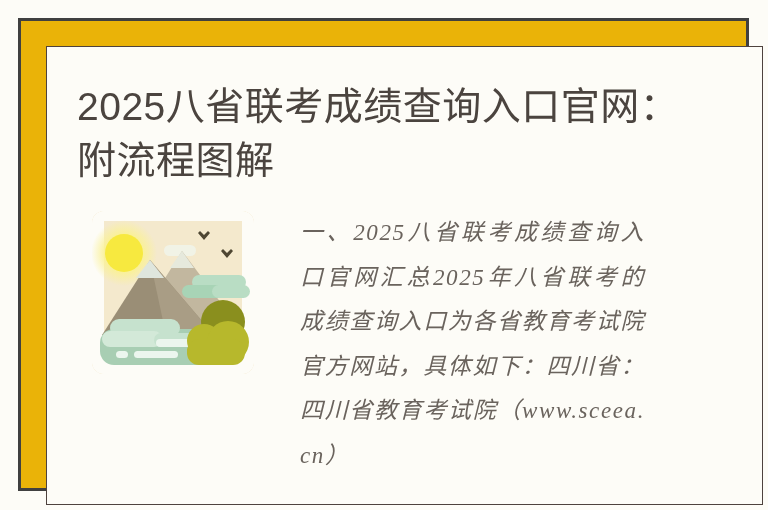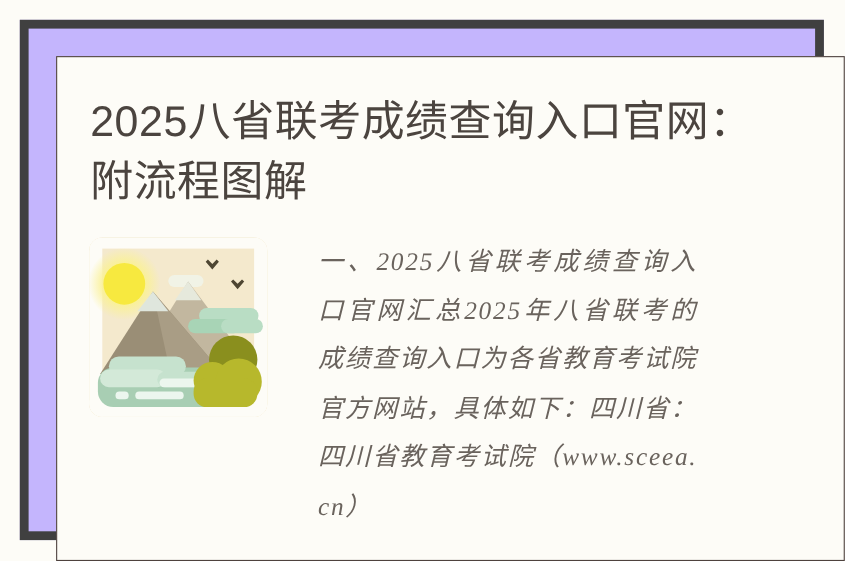--- a/index.html
+++ b/index.html
@@ -15,23 +15,23 @@
     overflow: hidden;
   }
 
   
   #page-frame-outer {
     position: absolute;
     left: 18px;
     top: 18px;
     width: 731px;
     height: 473px;
-    border: 8px solid #404040;
+    border: 3px solid #404040;
     box-sizing: border-box;
-    background: #c4b5fd;
+    background: #eab308;
   }
   #page-frame-inner {
     position: absolute;
     left: 25px;
     top: 25px;
     width: 717px;
     height: 459px;
     border: 1px solid #4e423e;
     box-sizing: border-box;
     background: #fdfcf7;
@@ -62,20 +62,21 @@
     white-space: pre-line;
   }
 
   #article-body-row {
     position: absolute;
     left: 0;
     top: 165px;
     width: 603px;
     display: flex;
     align-items: flex-start;
+    padding-left: 16px;
   }
 
   
   #article-thumbnail {
     position: relative;
     flex: 0 0 auto;
     margin-left: 30px;
     margin-top: 0px;
     width: 162px;
     height: 163px;

